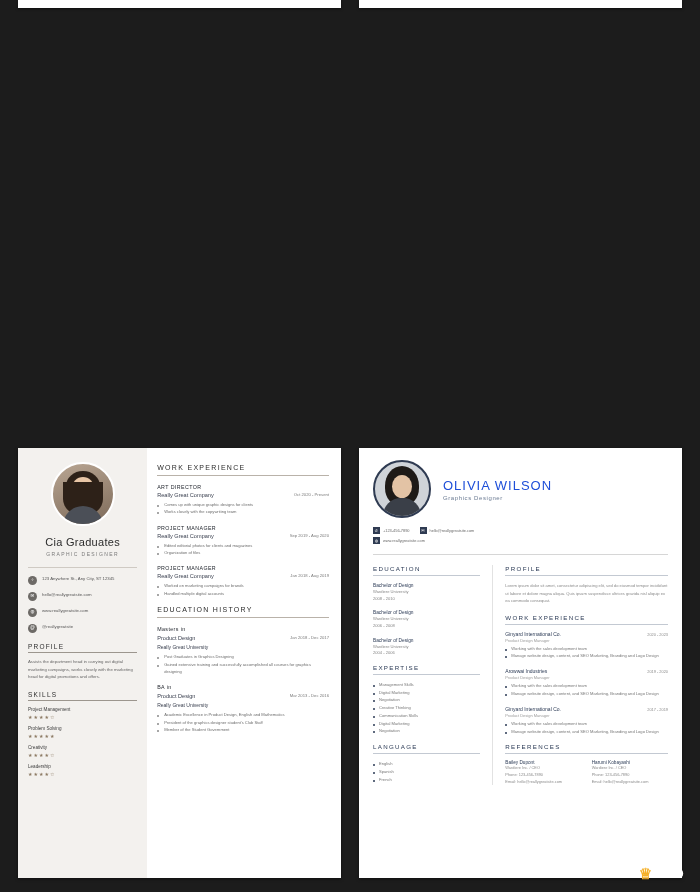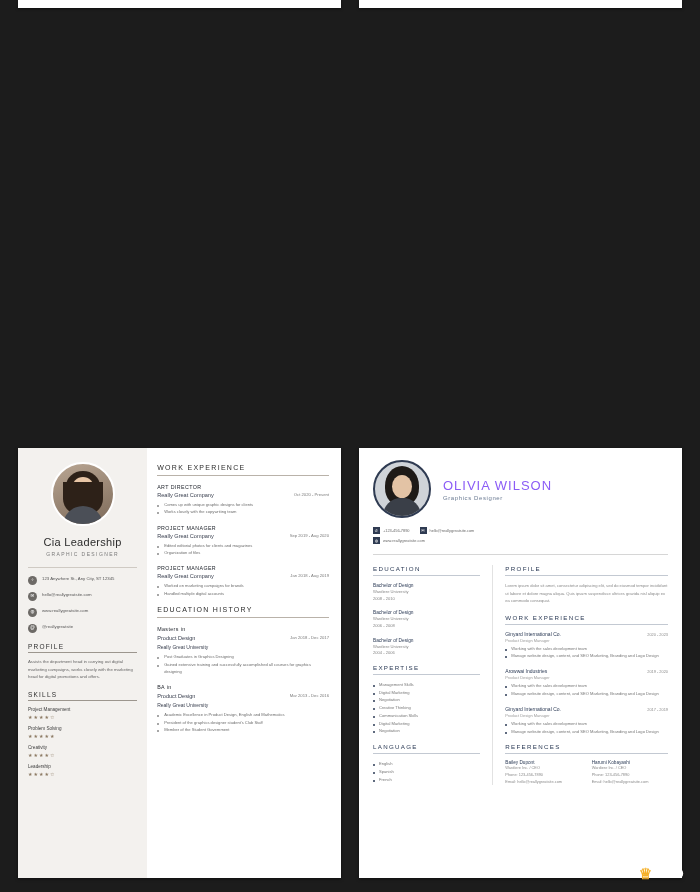--- a/index.html
+++ b/index.html
@@ -61,21 +61,21 @@
   .r1 .bul:before{content:"";position:absolute;left:0;top:4px;width:2px;height:2px;background:#8a8a8a;border-radius:50%;}
   .r1 .jobblock{margin-bottom:9px;}
 
   
   .r2 { font-size:5px; color:#3a3a3a; background:#fff; padding:12px 14px;}
   .r2 .top { display:flex; gap:12px; align-items:center; }
   .r2 .photo { width:58px;height:58px;border-radius:50%;border:2px solid #2f3b52;overflow:hidden;position:relative;background:#cfd3d8;flex:none;}
   .r2 .photo .hair{position:absolute;left:50%;top:8%;width:34px;height:40px;border-radius:50% 50% 45% 45%;background:#1e1a17;transform:translateX(-50%);}
   .r2 .photo .face{position:absolute;left:50%;top:24%;width:20px;height:23px;border-radius:50%;background:#e3c3a5;transform:translateX(-50%);}
   .r2 .photo .body{position:absolute;left:50%;bottom:0;width:38px;height:18px;border-radius:18px 18px 0 0;background:#3a3f48;transform:translateX(-50%);}
-  .r2 .name{font-size:13px;letter-spacing:1px;color:#8b5cf6;}
+  .r2 .name{font-size:13px;letter-spacing:1px;color:#1d4ed8;}
   .r2 .role{font-size:6px;color:#6b7b93;letter-spacing:.6px;margin-top:2px;}
   .r2 .cts{display:flex;gap:10px;margin-top:9px;flex-wrap:wrap;}
   .r2 .ct{display:flex;gap:3px;align-items:center;font-size:3.9px;color:#6a6a6a;}
   .r2 .sq{width:7px;height:7px;background:#2f3b52;color:#fff;display:flex;align-items:center;justify-content:center;font-size:4px;}
   .r2 .divider{height:1px;background:#d6d6d6;margin:10px 0;}
   .r2 .cols{display:flex;gap:12px;}
   .r2 .c1{width:38%;}
   .r2 .c2{width:62%;border-left:1px solid #e2e2e2;padding-left:12px;}
   .r2 .st{font-size:6.2px;letter-spacing:1.3px;color:#2b3a55;margin-bottom:3px;}
   .r2 .su{height:1px;background:#c3c9d2;margin-bottom:6px;}
@@ -116,21 +116,21 @@
   </div>
 
   <div class="card r1">
     <div class="left">
       <div class="photo">
         <div class="hair"></div>
           <div class="head"></div>
           <div class="hair2"></div>
           <div class="body"></div>
       </div>
-      <div class="name">Cia Leadership</div>
+      <div class="name">Cia Graduates</div>
       <div class="role">GRAPHIC DESIGNER</div>
       <div class="rule"></div>
 
       <div class="contact-line">
         <span class="ic">⌖</span>
         <span>123 Anywhere St., Any City, ST 12345</span>
       </div>
       <div class="contact-line">
         <span class="ic">✉</span>
         <span>hello@reallygreatsite.com</span>

